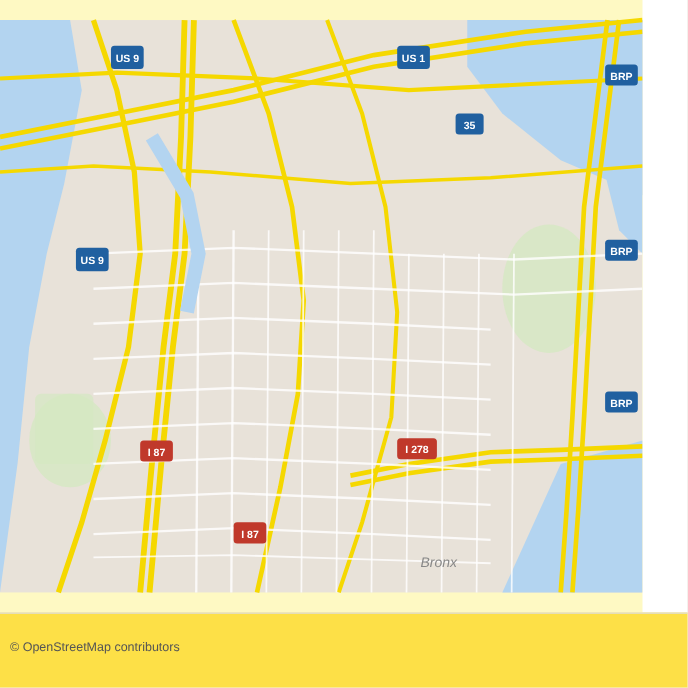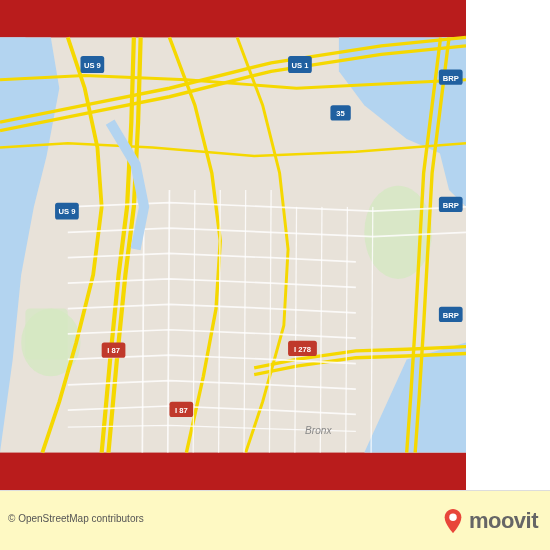--- a/index.html
+++ b/index.html
@@ -5,25 +5,25 @@
     * { margin: 0; padding: 0; box-sizing: border-box; }
     body {
       width: 550px;
       height: 550px;
       overflow: hidden;
       font-family: Arial, sans-serif;
       position: relative;
     }
 
     #map-container {
-      width: 466px;
+      width: 514px;
       height: 490px;
       position: relative;
       overflow: hidden;
-      background-color: #b91c1c;
+      background-color: #fef9c3;
     }
 
     
     #map-svg {
       position: absolute;
       top: 0; left: 0;
       width: 100%;
       height: 100%;
     }
 
@@ -75,21 +75,21 @@
       font-weight: 600;
       cursor: pointer;
       width: 100%;
       letter-spacing: 0.01em;
     }
 
     
     #bottom-bar {
       width: 550px;
       height: 60px;
-      background: #fef9c3;
+      background: #fde047;
       display: flex;
       align-items: center;
       justify-content: space-between;
       padding: 0 12px 0 8px;
       border-top: 1px solid #ddd;
       position: relative;
     }
 
     #bottom-left {
       display: flex;
@@ -225,20 +225,13 @@
     <text x="360" y="468" font-size="12" fill="#888" font-style="italic">Bronx</text>
   </svg>
 
 </div>
 
 <div id="bottom-bar">
   <div id="bottom-left">
     <span id="osm-credit">© OpenStreetMap contributors</span>
   </div>
 
-  <div id="moovit-logo">
-    <svg id="moovit-pin" width="22" height="28" viewBox="0 0 22 28" xmlns="http://www.w3.org/2000/svg">
-      <path d="M11 1C6.03 1 2 5.03 2 10C2 17.5 11 27 11 27C11 27 20 17.5 20 10C20 5.03 15.97 1 11 1Z" fill="#e8463a"></path>
-      <circle cx="11" cy="10" r="4" fill="white"></circle>
-    </svg>
-    <span id="moovit-text">moovit</span>
-  </div>
 </div>
 
 </body></html>

